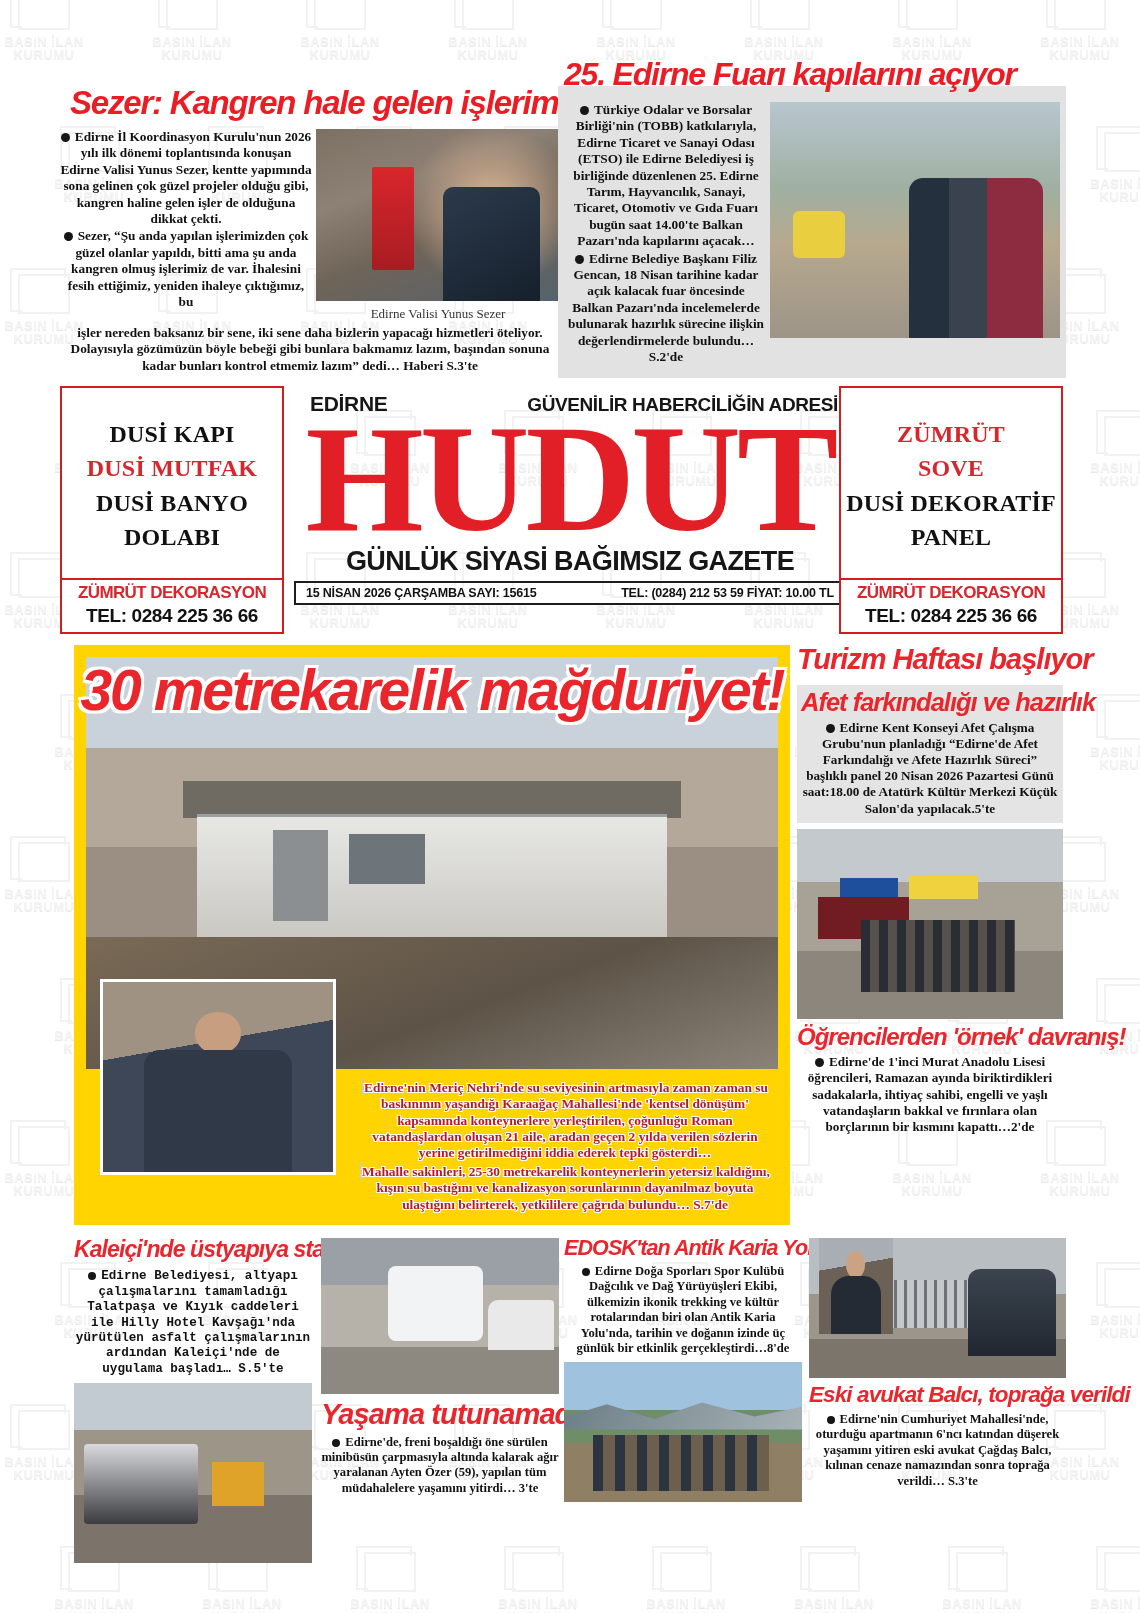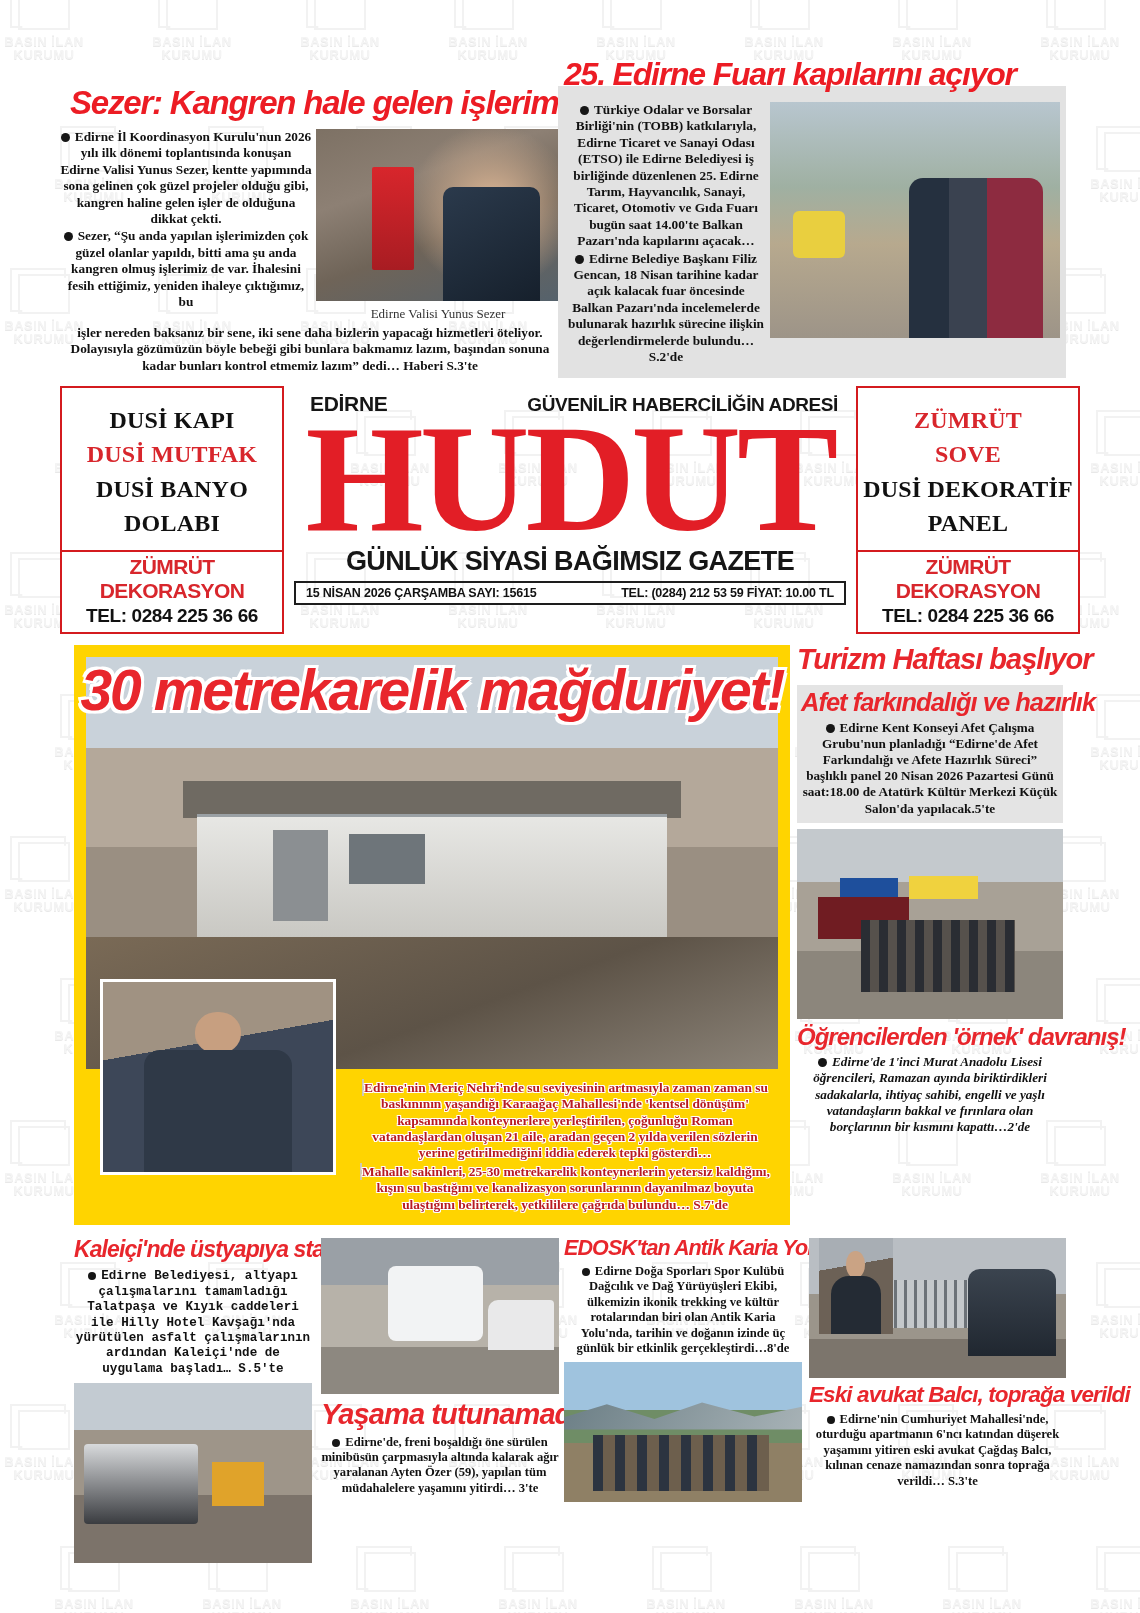--- a/index.html
+++ b/index.html
@@ -131,35 +131,35 @@
 
   
   .masthead-row { position: absolute; left: 60px; top: 386px; width: 1020px; height: 248px; }
 
   .ad-box {
     position: absolute; top: 0; width: 224px; height: 248px;
     border: 2px solid #d41b1f; background: #fff;
     display: flex; flex-direction: column;
   }
   .ad-left { left: 0; }
-  .ad-right { right: 0; }
+  .ad-right { right: 17px; }
   .ad-lines {
     flex: 1; display: flex; flex-direction: column; justify-content: center;
     align-items: center; gap: 9px; padding: 6px 4px 0;
   }
   .ad-line {
     font-family: "Liberation Serif", serif;
     font-weight: 700; font-size: 24px; text-align: center; color: #111;
     line-height: 1.05; letter-spacing: .2px;
   }
   .ad-line.red { color: #d8262c; }
   .ad-foot { border-top: 2px solid #d41b1f; padding: 3px 0 5px; }
   .ad-brand {
     font-family: "Liberation Sans", sans-serif;
-    font-weight: 700; font-size: 21px; color: #d8262c; text-align: center;
+    font-weight: 700; font-size: 17px; color: #d8262c; text-align: center;
     letter-spacing: -.6px;
   }
   .ad-tel {
     font-family: "Liberation Sans", sans-serif;
     font-weight: 700; font-size: 19px; color: #111; text-align: center;
     letter-spacing: -.4px; margin-top: 2px;
   }
 
   .masthead {
     position: absolute; left: 234px; top: 0; width: 552px; height: 248px;
@@ -553,21 +553,21 @@
     </div>
 
     <div>
       <div class="rc-photo-1">
         <div class="awn-blue"></div>
         <div class="awn-yel"></div>
         <div class="shopfront"></div>
         <div class="people"></div>
       </div>
       <div class="rc-head" style="font-size:24px;margin-top:6px;">Öğrencilerden 'örnek' davranış!</div>
-      <div class="rc-body" style="margin-top:5px;font-style:italic;">
+      <div class="rc-body" style="margin-top:5px;">
         <span class="bullet" style="display:inline-block;width:9px;height:9px;border-radius:50%;background:#161616;margin-right:5px;vertical-align:-1px;"></span><span>Edirne'de 1'inci Murat Anadolu Lisesi öğrencileri, Ramazan ayında biriktirdikleri sadakalarla, ihtiyaç sahibi, engelli ve yaşlı vatandaşların bakkal ve fırınlara olan borçlarının bir kısmını kapattı…2'de</span>
       </div>
     </div>
   </div>
 
   <div class="bottom-row">
 
     <div class="bcol c1">
       <div class="b-head" style="font-size:23px;">Kaleiçi'nde üstyapıya start</div>
       <div class="b-body" style="margin-top:8px;font-family:Liberation Mono, monospace;">

